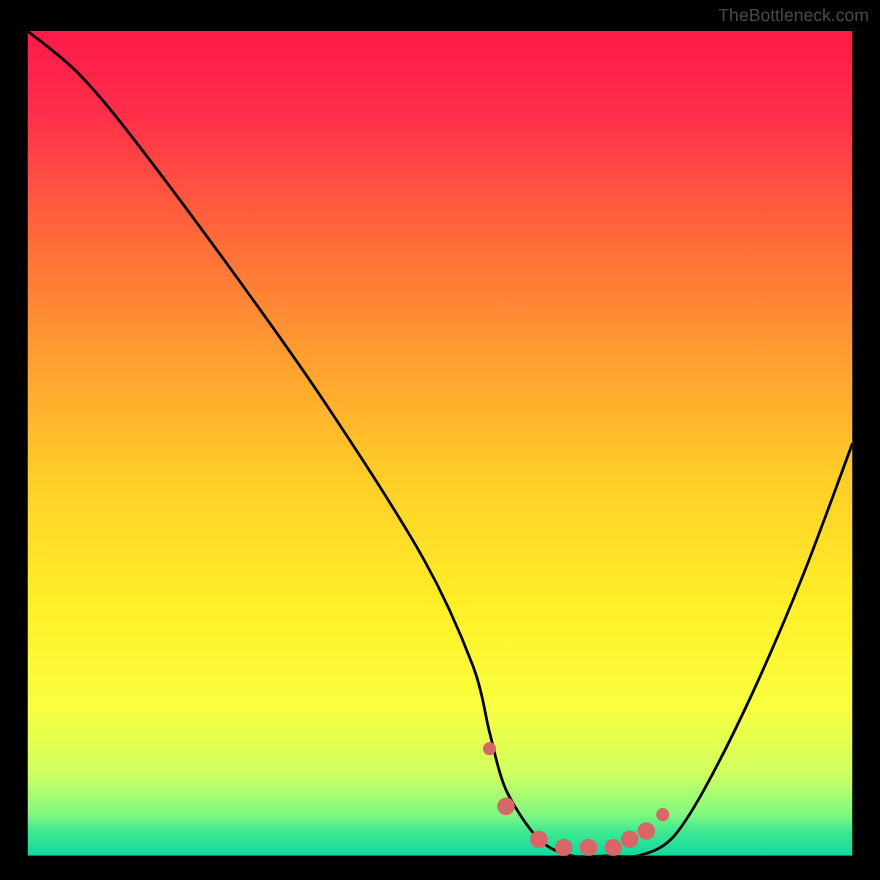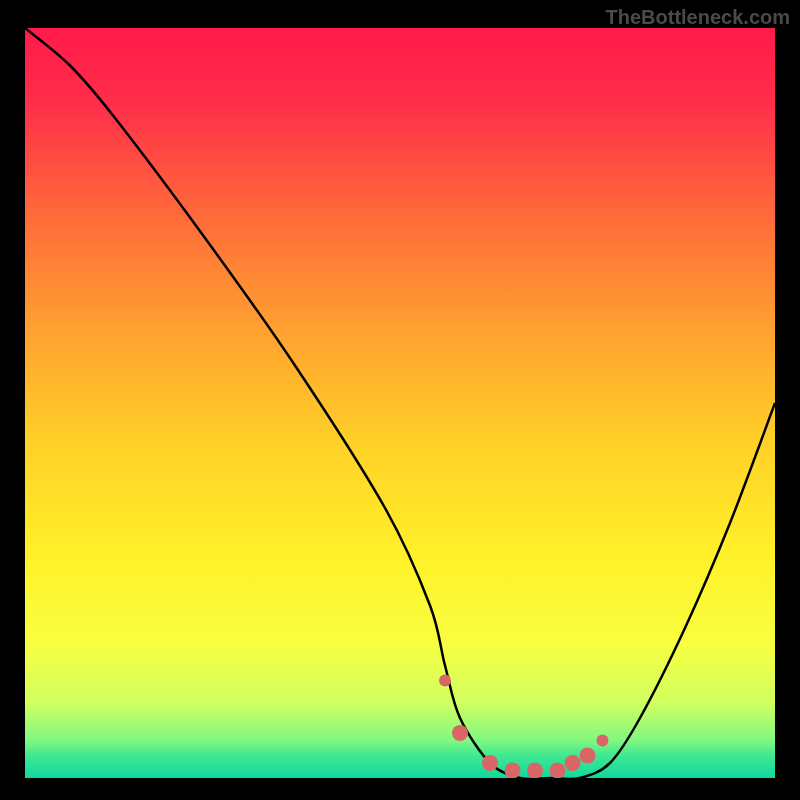--- a/index.html
+++ b/index.html
@@ -15,22 +15,22 @@
     position: relative;
     width: 800px;
     height: 800px;
     background: #000;
   }
   .watermark {
     position: absolute;
     top: 6px;
     right: 10px;
     color: #4a4a4a;
-    font-size: 20px;
-    font-weight: bold;
+    font-size: 16px;
+    font-weight: normal;
     z-index: 10;
   }
   .chart-area {
     position: absolute;
     left: 25px;
     top: 28px;
     width: 750px;
     height: 750px;
   }
   .gradient-bg {

